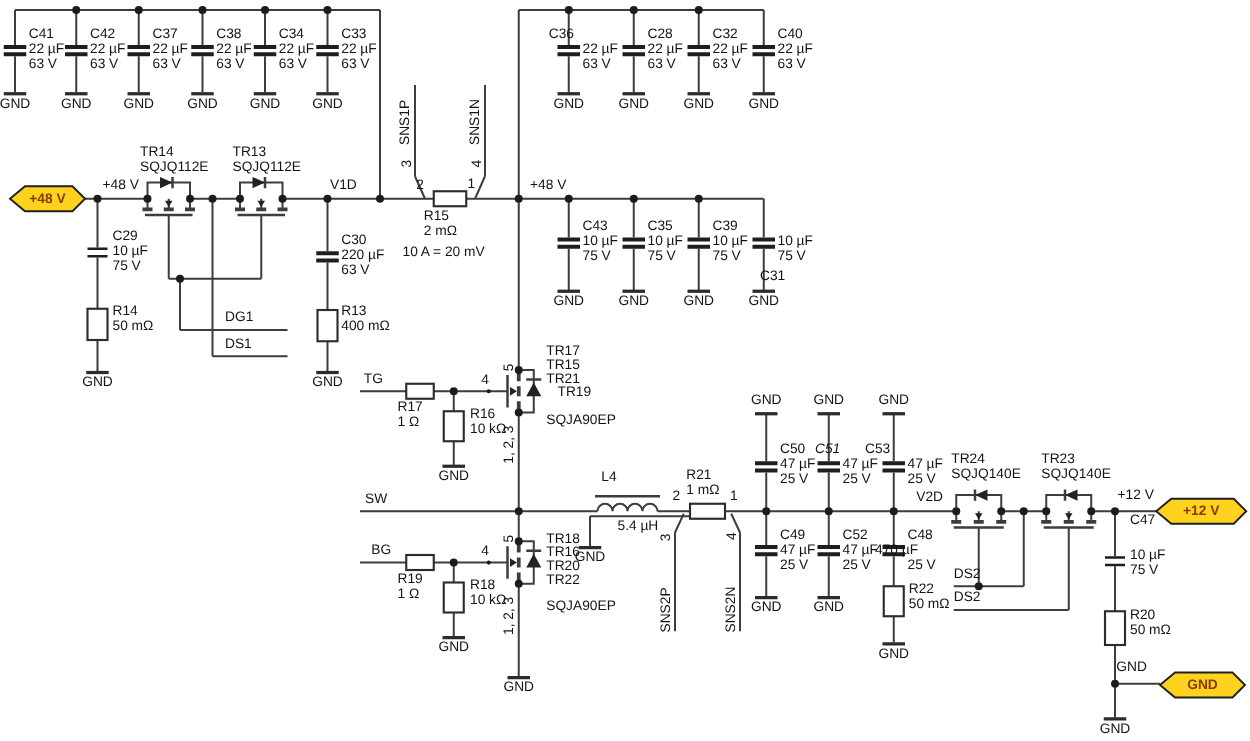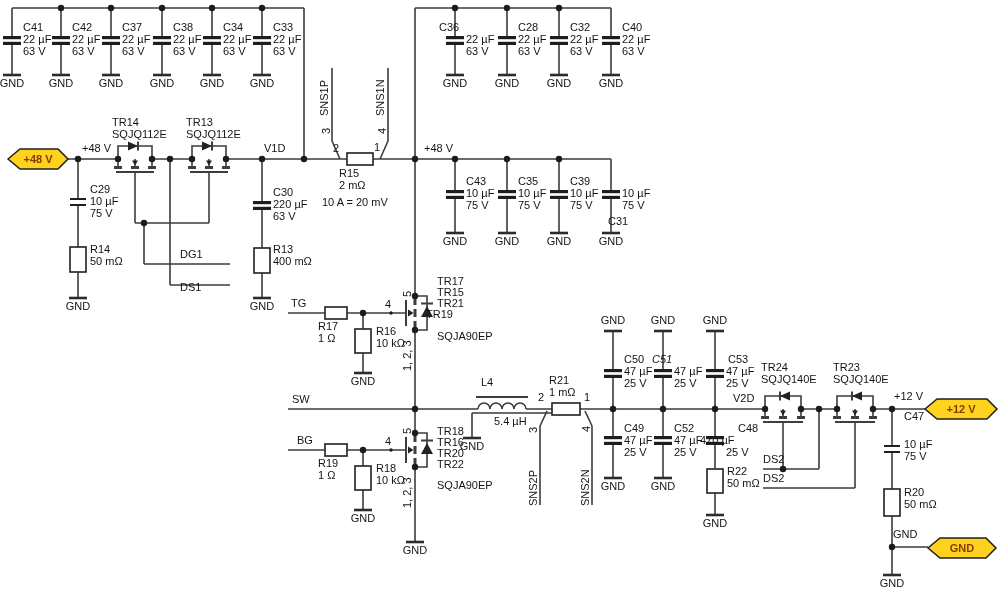--- a/index.html
+++ b/index.html
@@ -322,30 +322,30 @@
     <span class="lb" style="left: 570px; top: 200px;">75 V</span>
     <span class="lb" style="left: 608px; top: 176px; margin-top: 40px;">C31</span>
     <span class="lb" style="left: 622px; top: 188px;">10 µF</span>
     <span class="lb" style="left: 622px; top: 200px;">75 V</span>
     <span class="lb" style="left: 624px; top: 354px;">C50</span>
     <span class="lb" style="left: 624px; top: 366px;">47 µF</span>
     <span class="lb" style="left: 624px; top: 378px;">25 V</span>
     <span class="lb" style="left: 652px; top: 354px; font-style: italic;">C51</span>
     <span class="lb" style="left: 674px; top: 366px;">47 µF</span>
     <span class="lb" style="left: 674px; top: 378px;">25 V</span>
-    <span class="lb" style="left: 728px; top: 354px;">C53</span>
+    <span class="lb" style="left: 692px; top: 354px;">C53</span>
     <span class="lb" style="left: 726px; top: 366px;">47 µF</span>
     <span class="lb" style="left: 726px; top: 378px;">25 V</span>
     <span class="lb" style="left: 624px; top: 423px;">C49</span>
     <span class="lb" style="left: 624px; top: 435px;">47 µF</span>
     <span class="lb" style="left: 624px; top: 447px;">25 V</span>
     <span class="lb" style="left: 674px; top: 423px;">C52</span>
     <span class="lb" style="left: 674px; top: 435px;">47 µF</span>
     <span class="lb" style="left: 674px; top: 447px;">25 V</span>
-    <span class="lb" style="left: 726px; top: 423px; margin-left: 12px;">C48</span>
+    <span class="lb" style="left: 726px; top: 423px;">C48</span>
     <span class="lb" style="left: 700px; top: 435px;">470 µF</span>
     <span class="lb" style="left: 726px; top: 447px;">25 V</span>
     <span class="lb c" style="left: 58px; top: 301px;">GND</span>
     <span class="lb c" style="left: 242px; top: 301px;">GND</span>
     <span class="lb c" style="left: 343px; top: 376px;">GND</span>
     <span class="lb c" style="left: 343px; top: 513px;">GND</span>
     <span class="lb c" style="left: 395px; top: 545px;">GND</span>
     <span class="lb c" style="left: 452px; top: 441px;">GND</span>
     <span class="lb c" style="left: 695px; top: 518px;">GND</span>
     <span class="lb c" style="left: 872px; top: 578px;">GND</span>
@@ -370,21 +370,21 @@
     <span class="lb c" style="left: 643px; top: 481px;">GND</span>
     <span class="lb" style="left: 82px; top: 143px;">+48 V</span>
     <span class="lb" style="left: 424px; top: 143px;">+48 V</span>
     <span class="lb" style="left: 264px; top: 143px;">V1D</span>
     <span class="lb" style="left: 733px; top: 393px;">V2D</span>
     <span class="lb" style="left: 894px; top: 391px;">+12 V</span>
     <span class="lb" style="left: 292px; top: 394px;">SW</span>
     <span class="lb" style="left: 291px; top: 298px;">TG</span>
     <span class="lb" style="left: 297px; top: 435px;">BG</span>
     <span class="lb" style="left: 180px; top: 249px;">DG1</span>
-    <span class="lb" style="left: 180px; top: 282px;">DS1</span>
+    <span class="lb" style="left: 180px; top: 270px;">DS1</span>
     <span class="lb" style="left: 763px; top: 454px;">DS2</span>
     <span class="lb" style="left: 763px; top: 473px;">DS2</span>
     <span class="lb" style="left: 893px; top: 529px;">GND</span>
     <span class="lb rot" style="left: 319px; top: 116px;">SNS1P</span>
     <span class="lb rot" style="left: 375px; top: 116px;">SNS1N</span>
     <span class="lb rot" style="left: 528px; top: 506px;">SNS2P</span>
     <span class="lb rot" style="left: 580px; top: 506px;">SNS2N</span>
     <span class="lb" style="left: 333px; top: 143px;">2</span>
     <span class="lb" style="left: 374px; top: 142px;">1</span>
     <span class="lb rot" style="left: 321px; top: 134px;">3</span>
@@ -432,21 +432,21 @@
     <span class="lb" style="left: 112px; top: 129px;">SQJQ112E</span>
     <span class="lb" style="left: 186px; top: 117px;">TR13</span>
     <span class="lb" style="left: 186px; top: 129px;">SQJQ112E</span>
     <span class="lb" style="left: 761px; top: 362px;">TR24</span>
     <span class="lb" style="left: 761px; top: 374px;">SQJQ140E</span>
     <span class="lb" style="left: 833px; top: 362px;">TR23</span>
     <span class="lb" style="left: 833px; top: 374px;">SQJQ140E</span>
     <span class="lb" style="left: 437px; top: 276px;">TR17</span>
     <span class="lb" style="left: 437px; top: 287px;">TR15</span>
     <span class="lb" style="left: 437px; top: 298px;">TR21</span>
-    <span class="lb" style="left: 426px; top: 309px; text-align: center;">TR19</span>
+    <span class="lb" style="left: 446px; top: 309px; text-align: center;">TR19</span>
     <span class="lb" style="left: 437px; top: 331px;">SQJA90EP</span>
     <span class="lb" style="left: 437px; top: 426px;">TR18</span>
     <span class="lb" style="left: 437px; top: 437px;">TR16</span>
     <span class="lb" style="left: 437px; top: 448px;">TR20</span>
     <span class="lb" style="left: 437px; top: 459px;">TR22</span>
     <span class="lb" style="left: 437px; top: 480px;">SQJA90EP</span>
     <span class="lb" style="left: 481px; top: 377px;">L4</span>
     <span class="lb" style="left: 494px; top: 416px;">5.4 µH</span>
     <span class="lb" style="left: 322px; top: 197px;">10 A = 20 mV</span>
   </div>

